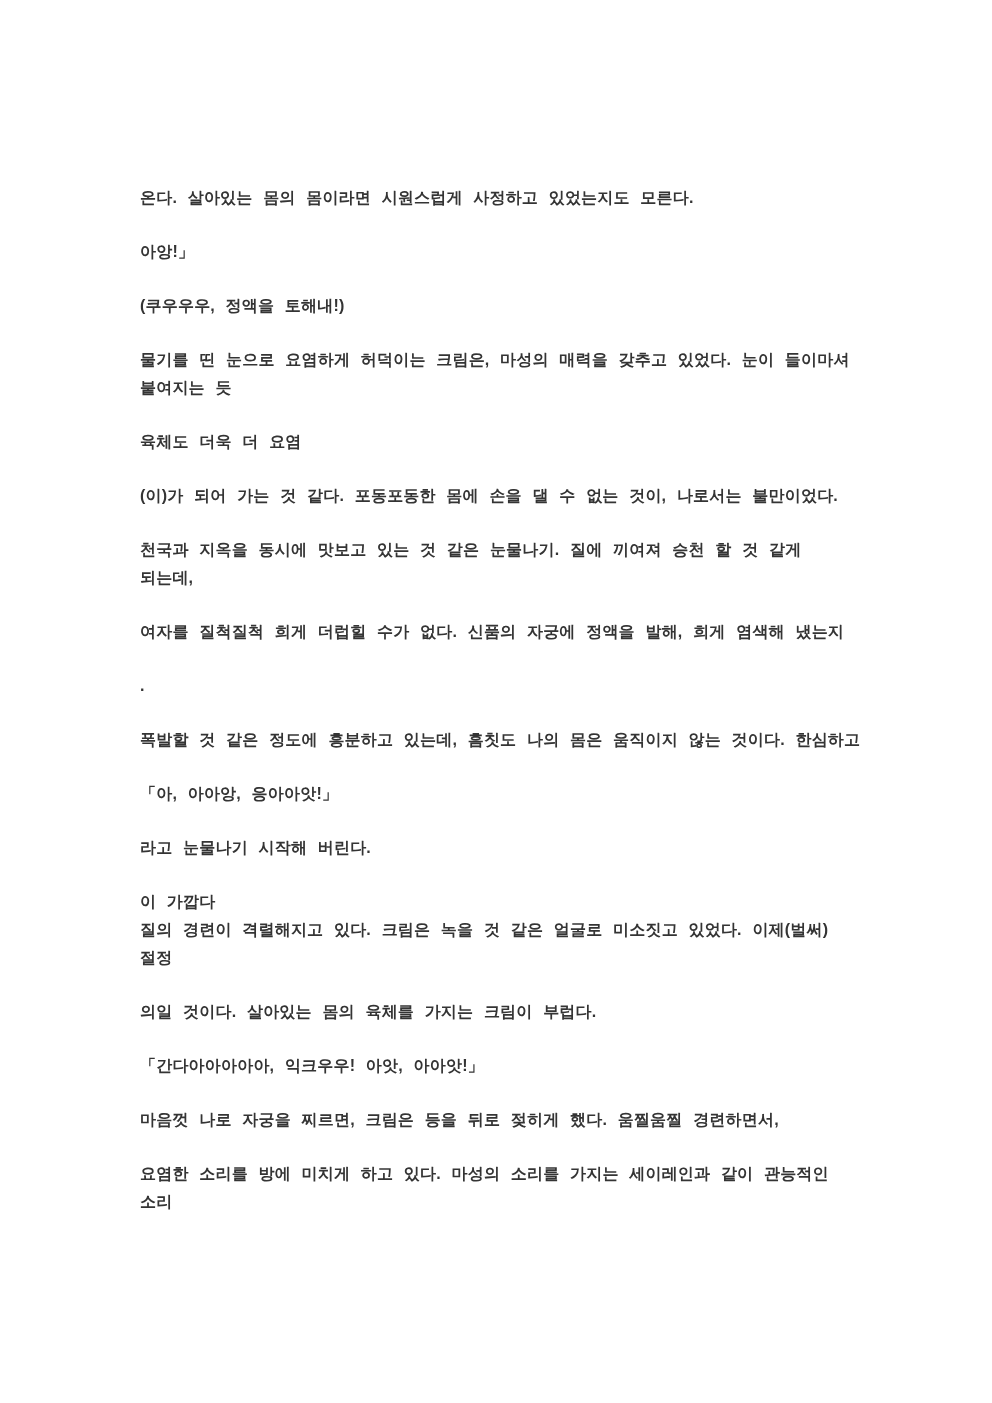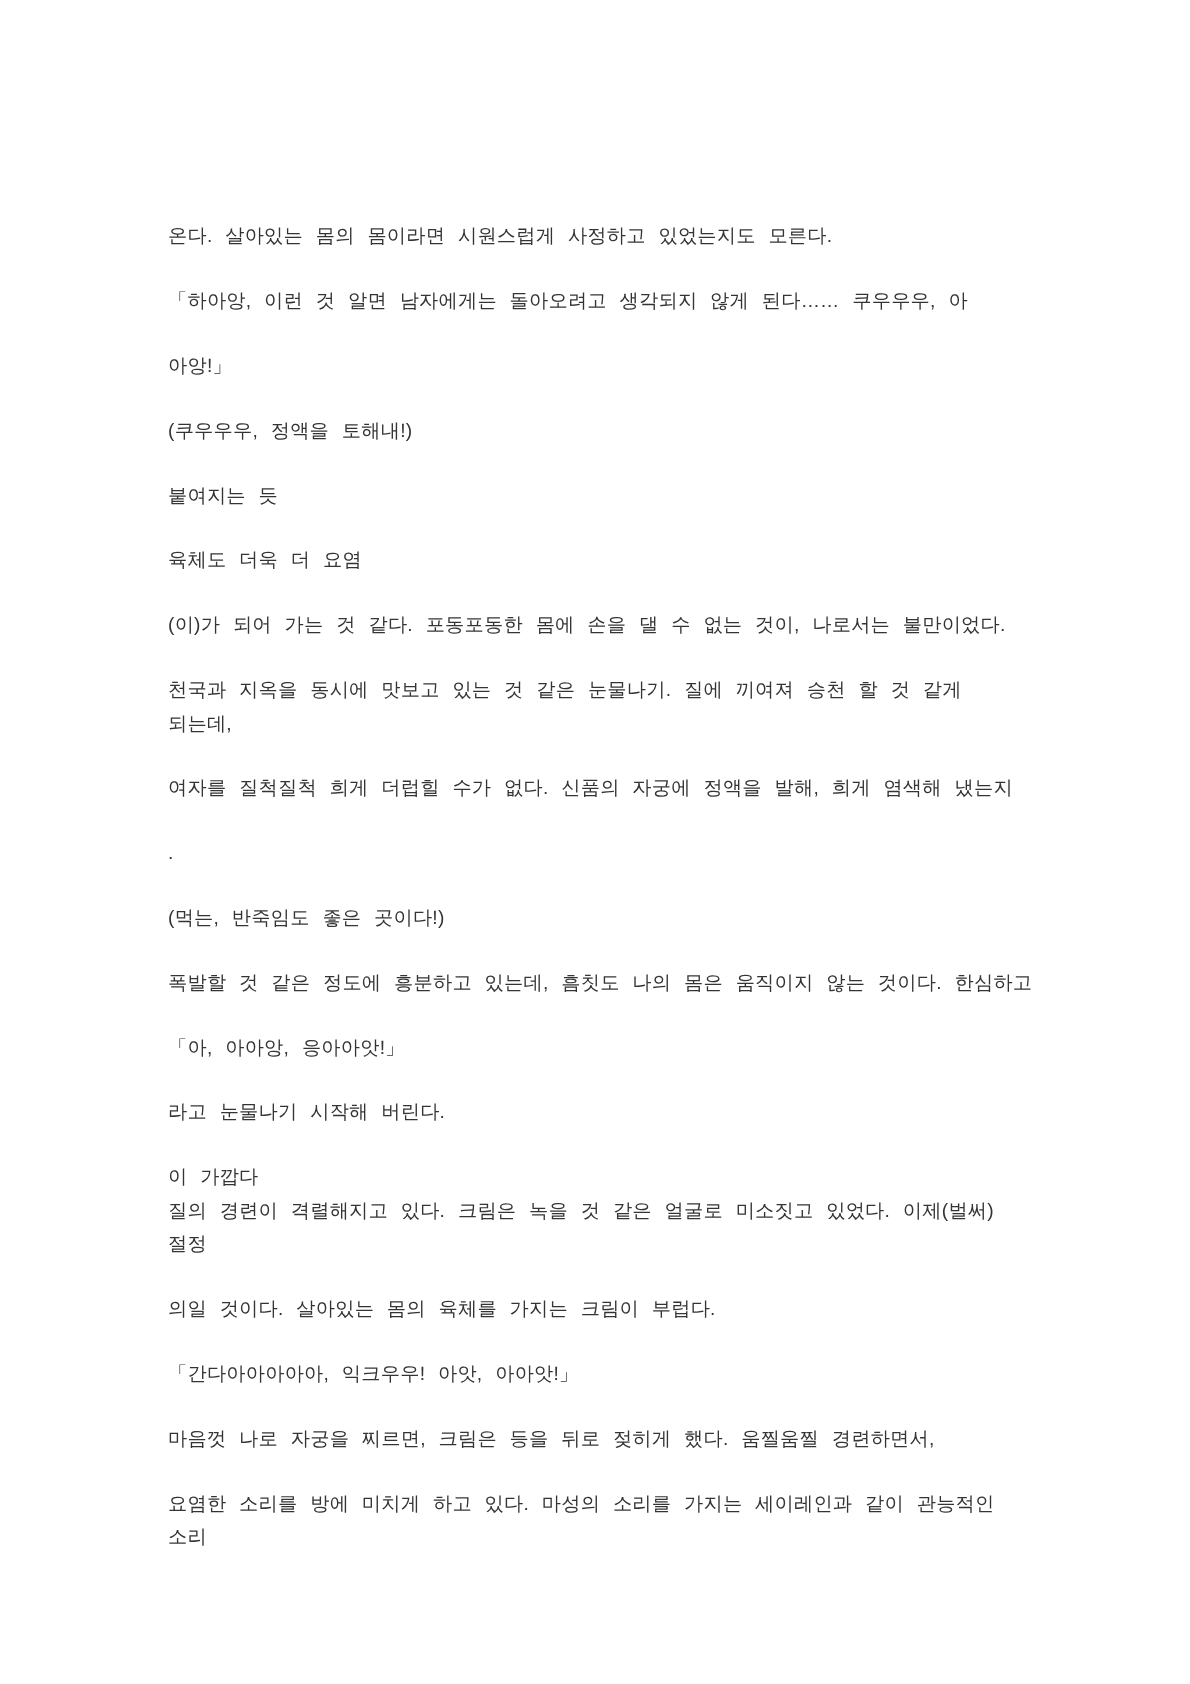--- a/index.html
+++ b/index.html
@@ -16,20 +16,21 @@
   .page {
     position: relative;
     width: 992px;
     height: 1403px;
     background: #ffffff;
     box-sizing: border-box;
     padding: 184px 120px 0 140px;
   }
   .doc-body {
     width: 724px;
+    font-weight: bold;
   }
   .para {
     margin: 0 0 26px 0;
     padding: 0;
   }
   .line {
     display: block;
     font-size: 16px;
     line-height: 28px;
     color: #343434;
@@ -42,33 +43,31 @@
 </head>
 <body>
 
 <div class="page">
   <div class="doc-body">
 
     <p class="para">
       <span class="line">온다. 살아있는 몸의 몸이라면 시원스럽게 사정하고 있었는지도 모른다.</span>
     </p>
 
-    <p class="para">
-      <span class="line">「하아앙, 이런 것 알면 남자에게는 돌아오려고 생각되지 않게 된다…… 쿠우우우, 아</span>
-    </p>
 
     <p class="para">
       <span class="line">아앙!」</span>
     </p>
 
     <p class="para">
       <span class="line">(쿠우우우, 정액을 토해내!)</span>
     </p>
 
     <p class="para">
+      <span class="line">물기를 띤 눈으로 요염하게 허덕이는 크림은, 마성의 매력을 갖추고 있었다. 눈이 들이마셔</span>
       <span class="line">붙여지는 듯</span>
     </p>
 
     <p class="para">
       <span class="line">육체도 더욱 더 요염</span>
     </p>
 
     <p class="para">
       <span class="line">(이)가 되어 가는 것 같다. 포동포동한 몸에 손을 댈 수 없는 것이, 나로서는 불만이었다.</span>
     </p>
@@ -78,23 +77,20 @@
     </p>
 
     <p class="para">
       <span class="line">여자를 질척질척 희게 더럽힐 수가 없다. 신품의 자궁에 정액을 발해, 희게 염색해 냈는지</span>
     </p>
 
     <p class="para">
       <span class="line">.</span>
     </p>
 
-    <p class="para">
-      <span class="line">(먹는, 반죽임도 좋은 곳이다!)</span>
-    </p>
 
     <p class="para">
       <span class="line">폭발할 것 같은 정도에 흥분하고 있는데, 흠칫도 나의 몸은 움직이지 않는 것이다. 한심하고</span>
     </p>
 
     <p class="para">
       <span class="line">「아, 아아앙, 응아아앗!」</span>
     </p>
 
     <p class="para">

